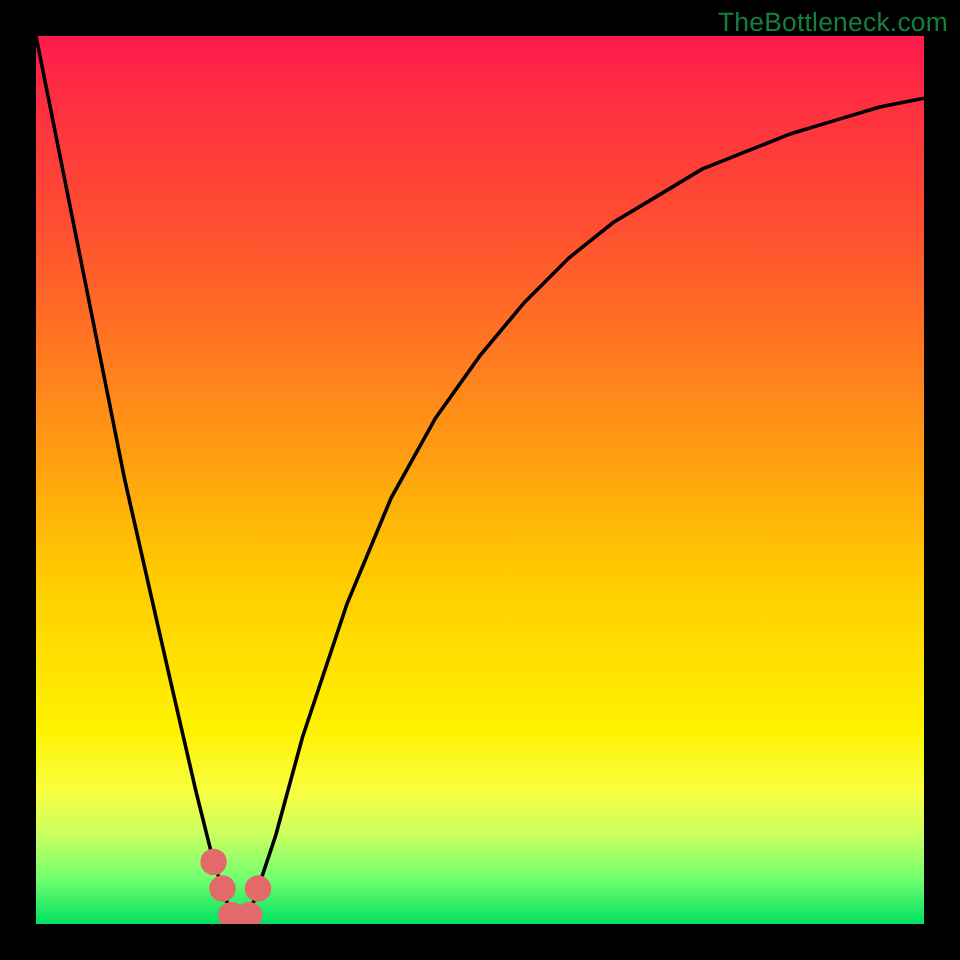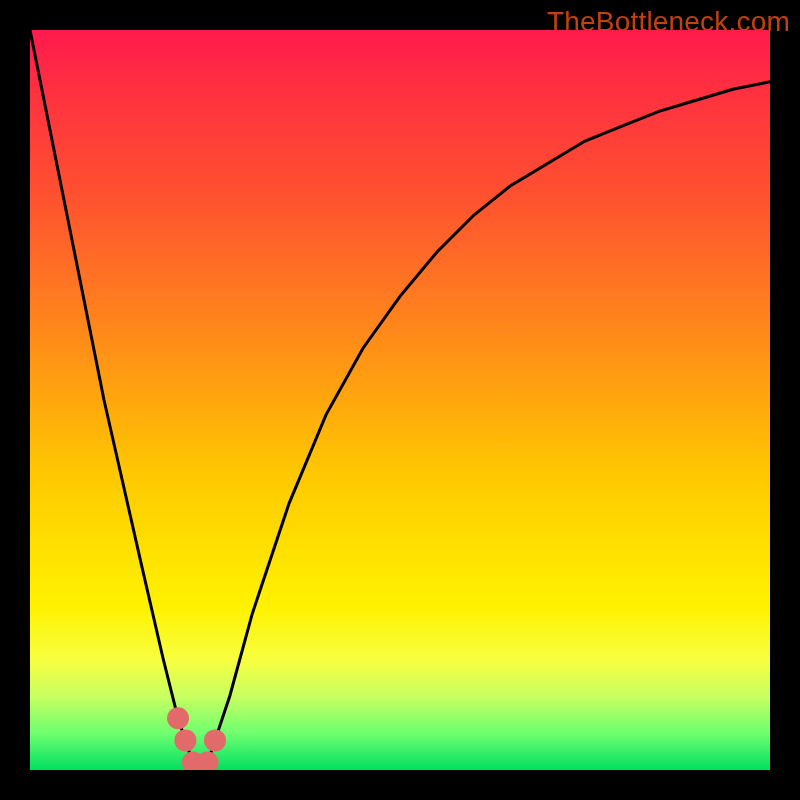--- a/index.html
+++ b/index.html
@@ -45,22 +45,22 @@
     position: absolute;
     left: 0;
     top: 0;
     width: 740px;
     height: 740px;
   }
   .watermark {
     position: absolute;
     top: 6px;
     right: 10px;
-    color: #c2410c;
-    font-size: 28px;
+    color: #15803d;
+    font-size: 22px;
     letter-spacing: 0.2px;
   }
 </style>
 </head>
 <body>
 
 <div class="frame">
 
   <div class="watermark">TheBottleneck.com</div>
 

